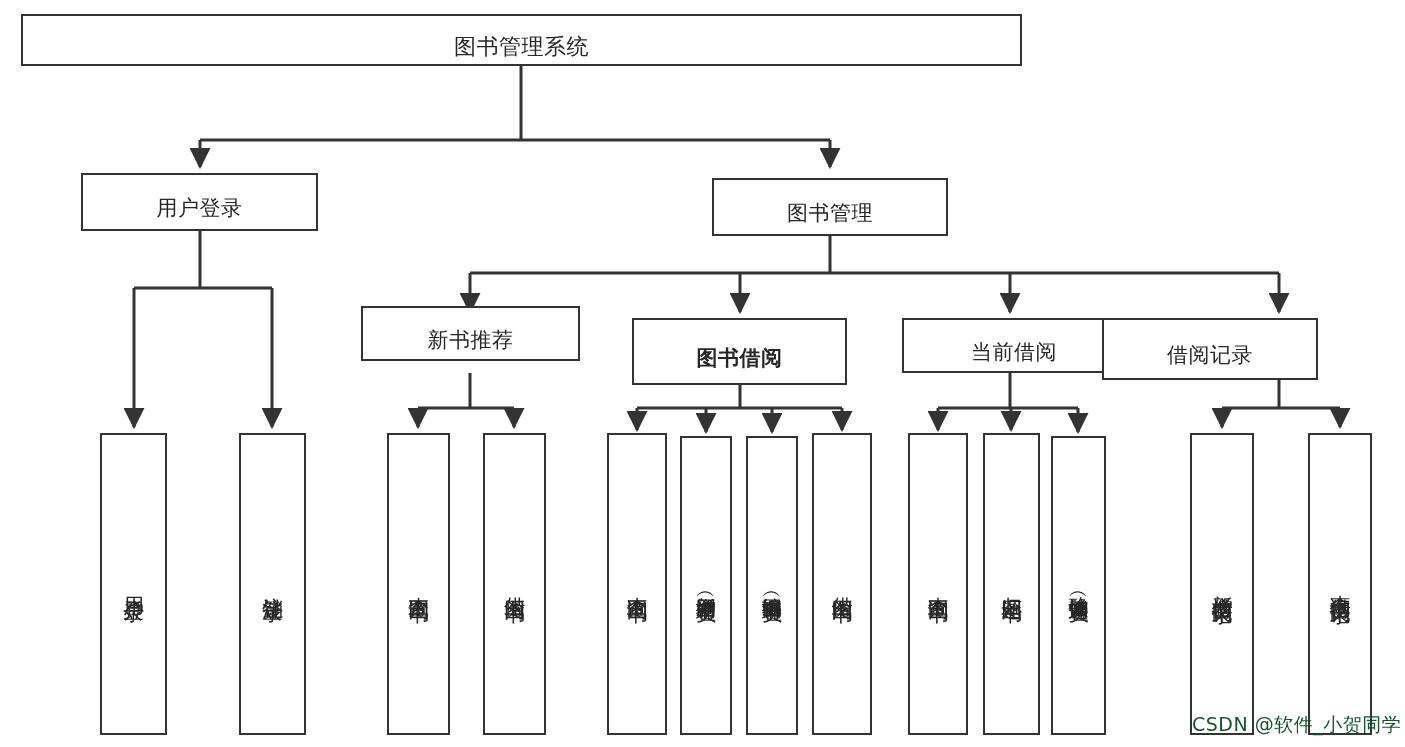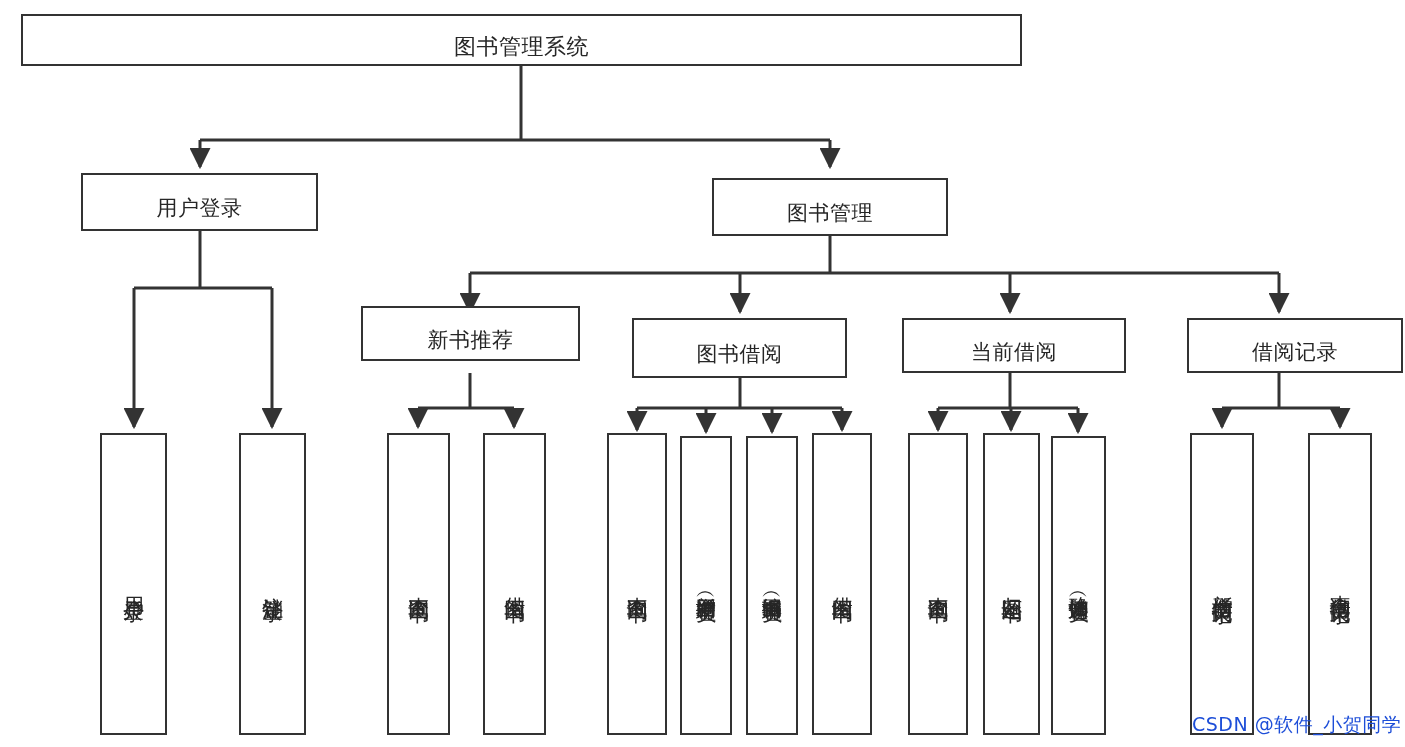--- a/index.html
+++ b/index.html
@@ -64,21 +64,21 @@
     letter-spacing: 2px;
     max-height: 100%;
     white-space: normal;
   }
   .node.vert.narrow .label {
     font-size: 20px;
     letter-spacing: 1px;
   }
   .watermark {
     position: absolute;
-    color: #1d4ed8;
+    color: #14532d;
     font-size: 19px;
     white-space: nowrap;
     letter-spacing: 0.5px;
     font-family: "DejaVu Sans", "Liberation Sans", sans-serif;
   }
 </style>
 </head>
 <body>
 
 <div id="canvas">
@@ -140,27 +140,27 @@
   <div class="node horiz" style="left:81px; top:173px; width:237px; height:58px;">
     <span class="label">用户登录</span>
   </div>
   <div class="node horiz" style="left:712px; top:178px; width:236px; height:58px;">
     <span class="label">图书管理</span>
   </div>
 
   <div class="node horiz" style="left:361px; top:306px; width:219px; height:55px;">
     <span class="label">新书推荐</span>
   </div>
-  <div class="node horiz" style="left:632px; top:318px; width:215px; height:60px;">
+  <div class="node horiz" style="left:632px; top:318px; width:215px; height:67px;font-weight:bold;">
     <span class="label">图书借阅</span>
   </div>
   <div class="node horiz" style="left:902px; top:318px; width:224px; height:55px;">
     <span class="label">当前借阅</span>
   </div>
-  <div class="node horiz" style="left:1187px; top:318px; width:216px; height:55px;">
+  <div class="node horiz" style="left:1102px; top:318px; width:216px; height:62px;">
     <span class="label">借阅记录</span>
   </div>
 
   <div class="node vert" style="left:100px; top:433px; width:67px; height:302px;">
     <span class="label">用户登录</span>
   </div>
   <div class="node vert" style="left:239px; top:433px; width:67px; height:302px;">
     <span class="label">注销登录</span>
   </div>
 

